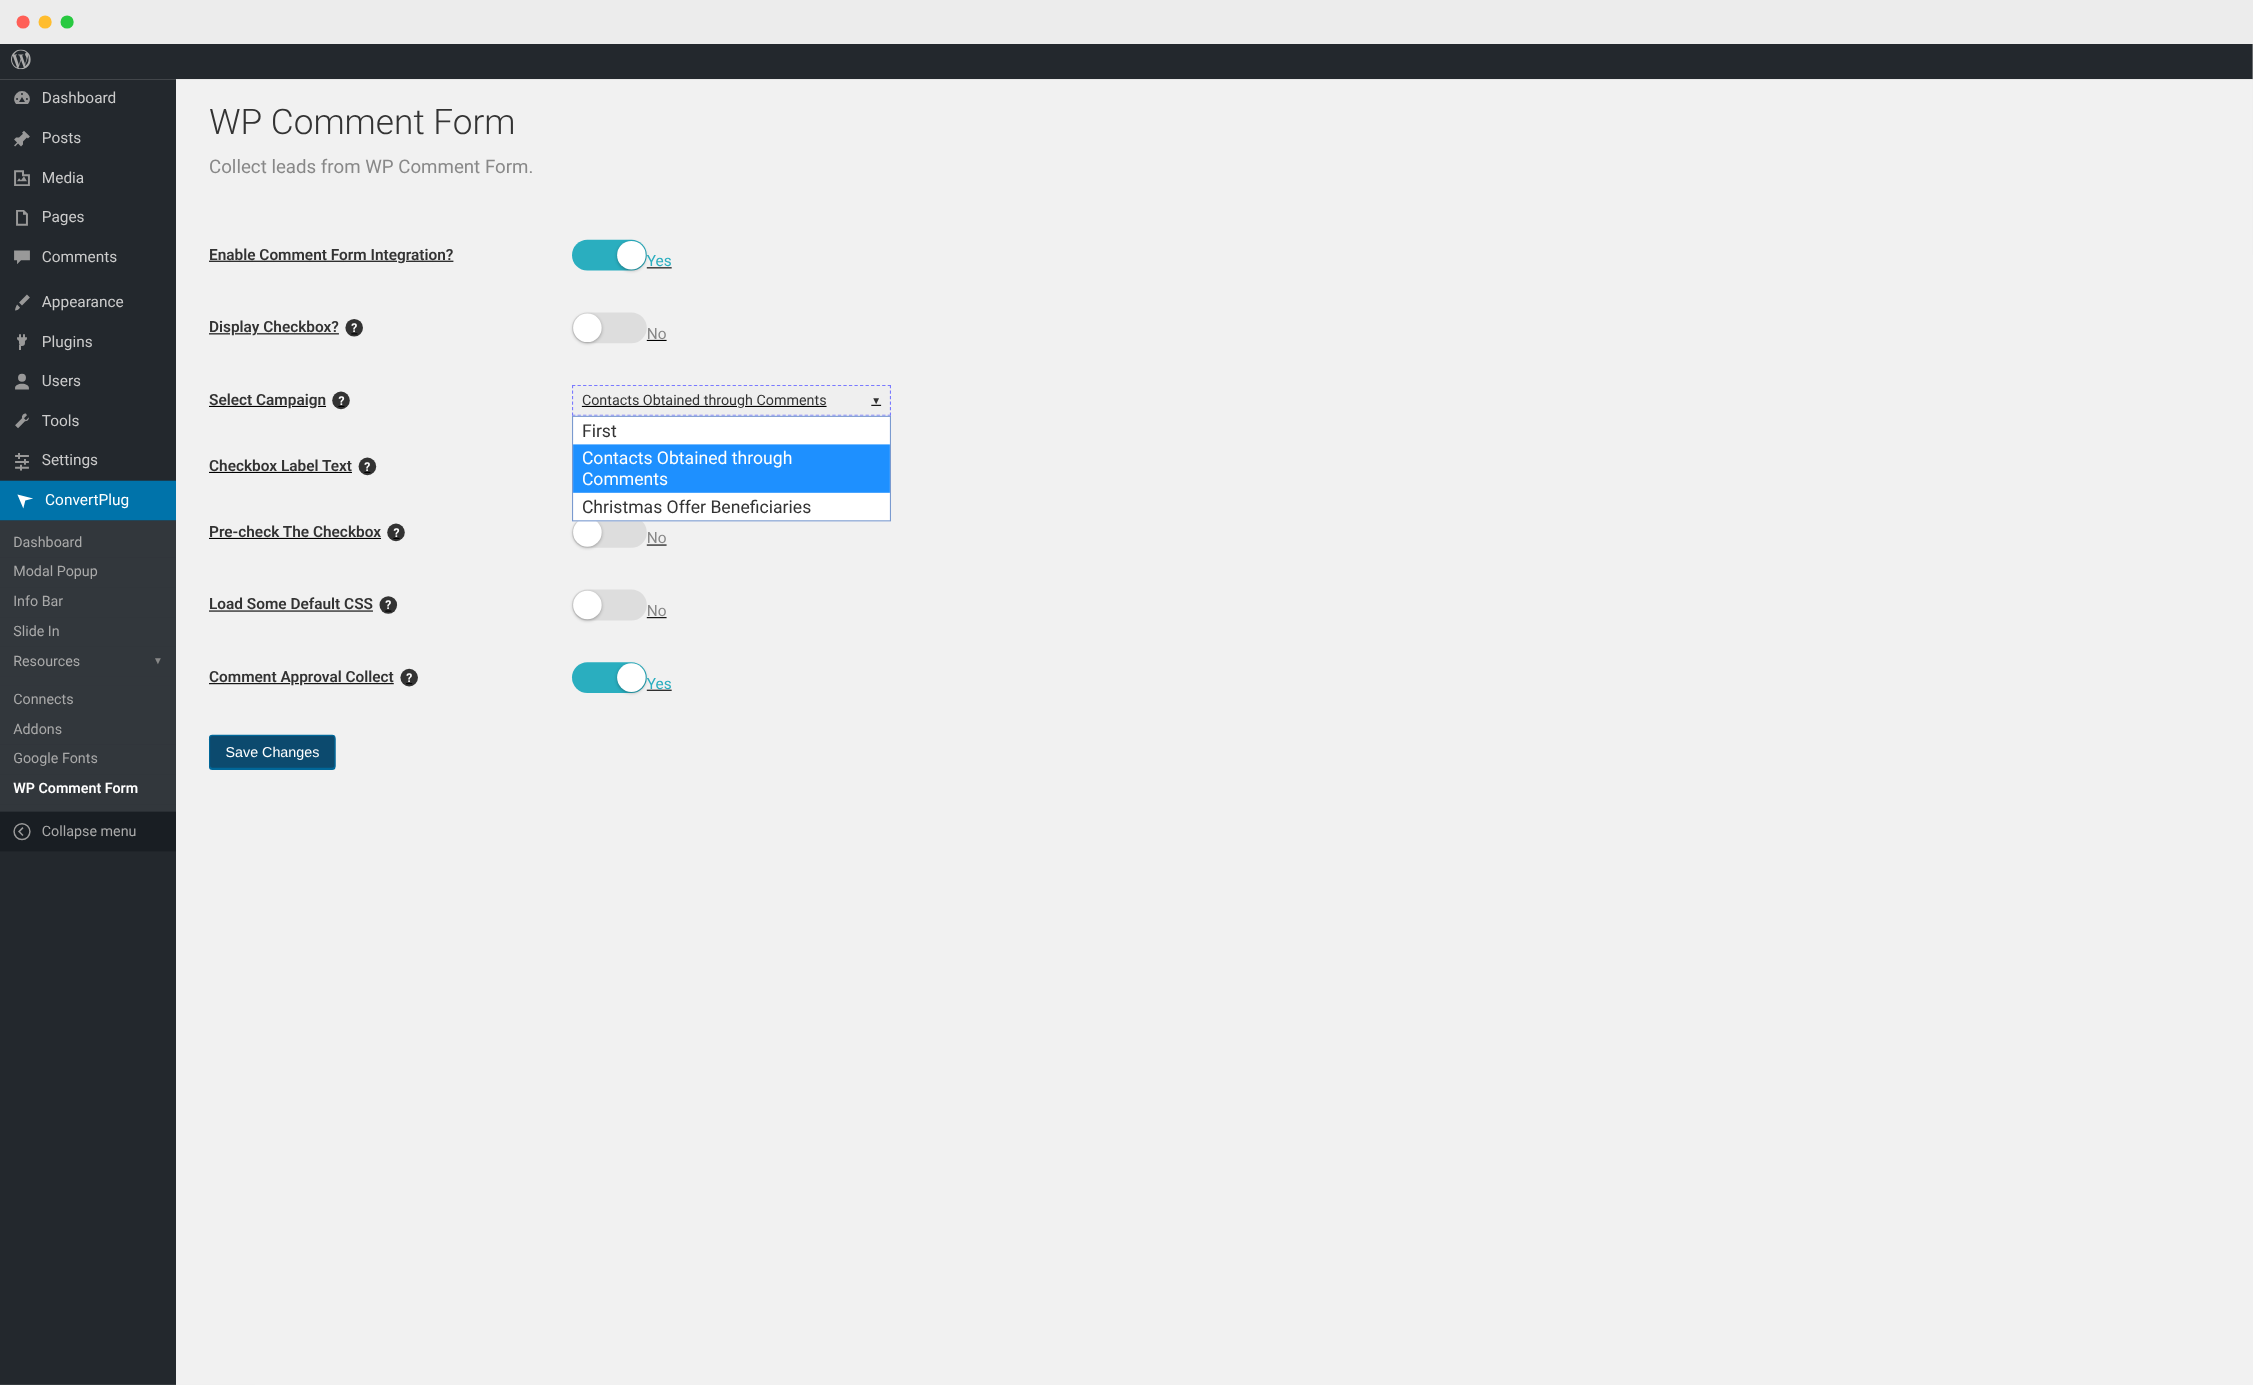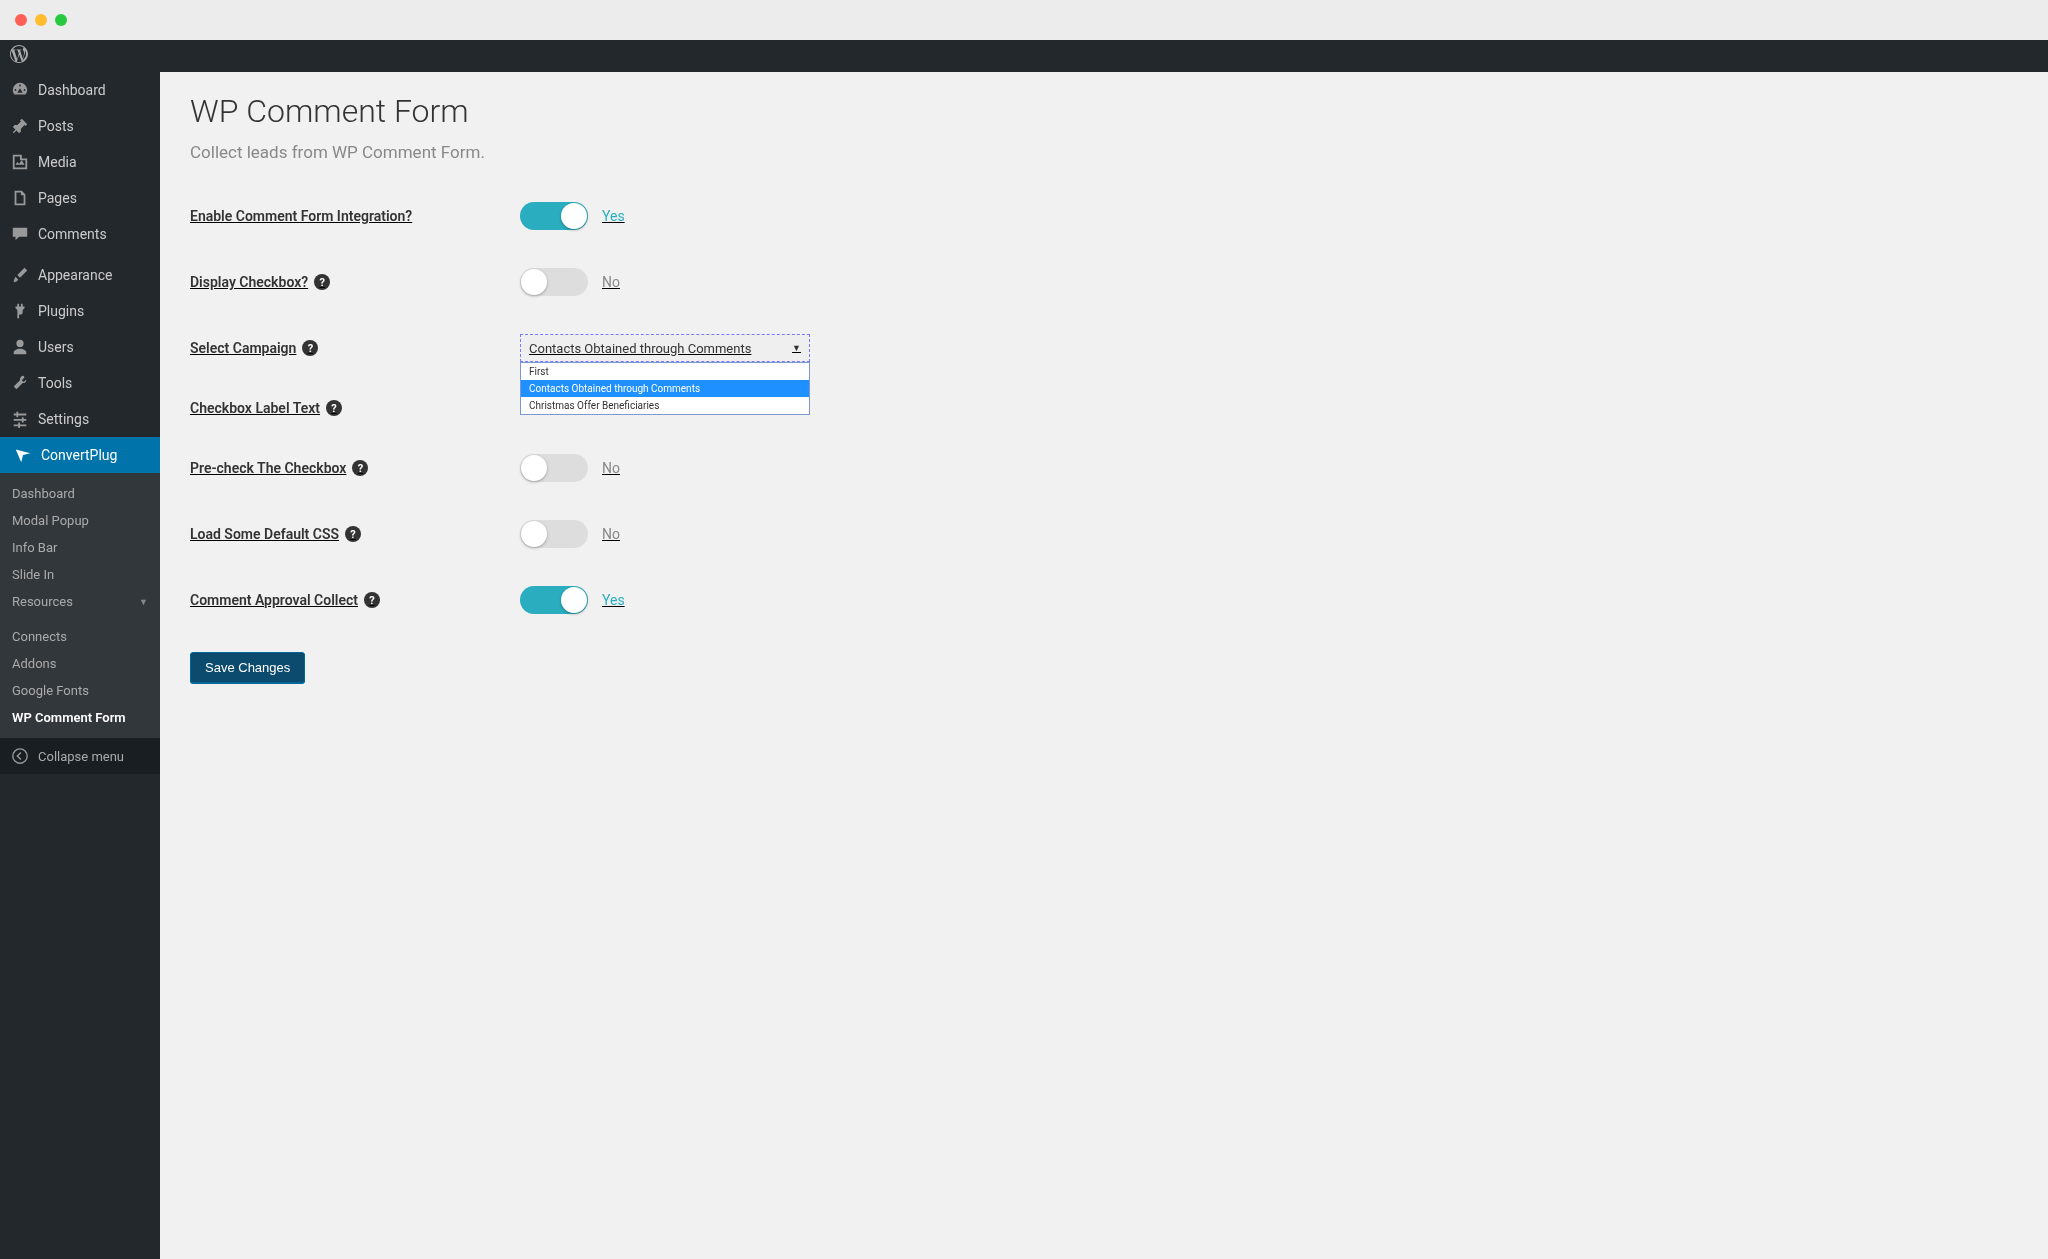--- a/index.html
+++ b/index.html
@@ -29,42 +29,42 @@
 .sidebar .sep { height: 5px; }
 .sidebar .subitem { padding: 6px 12px; color: #aaa; font-size: 13px; cursor: pointer; background: #32373c; display: flex; align-items: center; justify-content: space-between; }
 .sidebar .subitem.current { color: #fff; font-weight: 600; }
 .sidebar .subgroup { background: #32373c; padding: 7px 0; }
 .sidebar .collapse { display: flex; align-items: center; gap: 8px; padding: 8px 10px; background: #191e23; color: #aaa; cursor: pointer; font-size: 13px; }
 .chev { font-size: 9px; color: #888; }
 
 
 .content { flex: 1; background: #f1f1f1; padding: 20px 30px; overflow: auto; position: relative; }
 h1 { font-size: 32px; font-weight: 300; color: #333; margin-bottom: 12px; }
-.subtitle { color: #888; font-size: 17px; margin-bottom: 40px; }
+.subtitle { color: #888; font-size: 17px; margin-bottom: 56px; }
 
 .form-row { display: flex; align-items: center; margin-bottom: 38px; text-decoration: underline; }
 .form-label { width: 330px; font-weight: 600; font-size: 14px; color: #333; display: flex; align-items: center; gap: 6px; }
 .help { display: inline-flex; width: 16px; height: 16px; border-radius: 50%; background: #333; color: #fff; align-items: center; justify-content: center; font-size: 11px; font-weight: bold; cursor: help; }
-.form-control { display: flex; align-items: center; gap: 14px; position: relative; }
+.form-control { display: flex; align-items: flex-end; gap: 0; position: relative; }
 
 
 .toggle { width: 68px; height: 28px; border-radius: 14px; position: relative; cursor: pointer; }
 .toggle.on { background: #2aaebf; }
 .toggle.off { background: #ddd; }
 .toggle .knob { position: absolute; width: 26px; height: 26px; background: #fff; border-radius: 50%; top: 1px; box-shadow: 0 1px 3px rgba(0,0,0,0.3); }
 .toggle.on .knob { right: 1px; }
 .toggle.off .knob { left: 1px; }
 .toggle-label { font-size: 14px; }
 .toggle-label.on { color: #2aaebf; }
 .toggle-label.off { color: #888; }
 
 
 .select-box { width: 290px; height: 28px; border: 1px dashed #7a7aff; background: #efefef; font-size: 13px; padding: 0 8px; display: flex; align-items: center; justify-content: space-between; cursor: pointer; color: #333; }
 .dropdown { position: absolute; top: 28px; left: 0; width: 290px; background: #fff; border: 1px solid #7a9acf; z-index: 10; }
-.dropdown .opt { padding: 3px 8px; font-size: 10px; cursor: pointer; color: #333; }
+.dropdown .opt { padding: 3px 8px; font-size: 16px; cursor: pointer; color: #333; }
 .dropdown .opt.highlight { background: #1e90ff; color: #fff; }
 
 
 .primary-btn { background: #0c4a6e; border: 1px solid #006799; color: #fff; padding: 7px 14px; border-radius: 3px; font-size: 13px; cursor: pointer; box-shadow: 0 1px 0 #006799; }
 
 svg { width: 18px; height: 18px; }
 </style>
 </head>
 <body>
 

